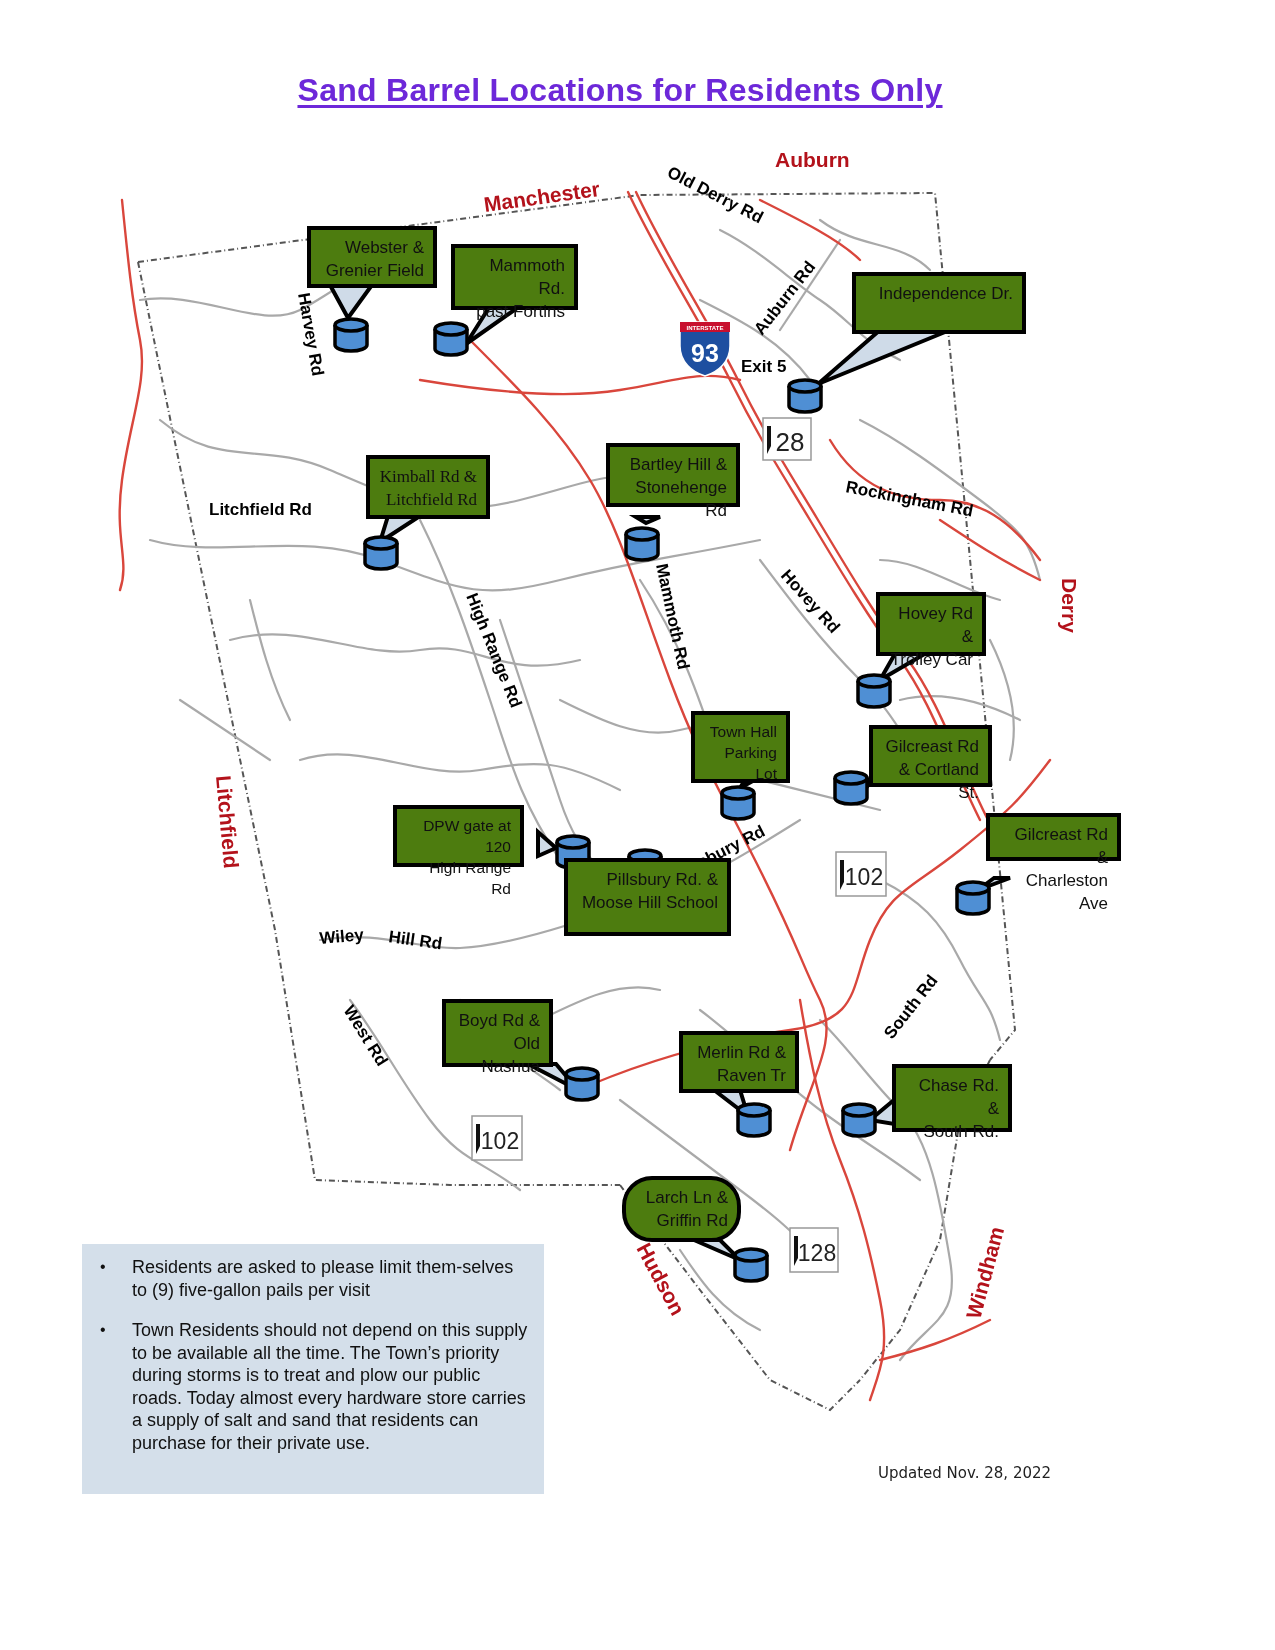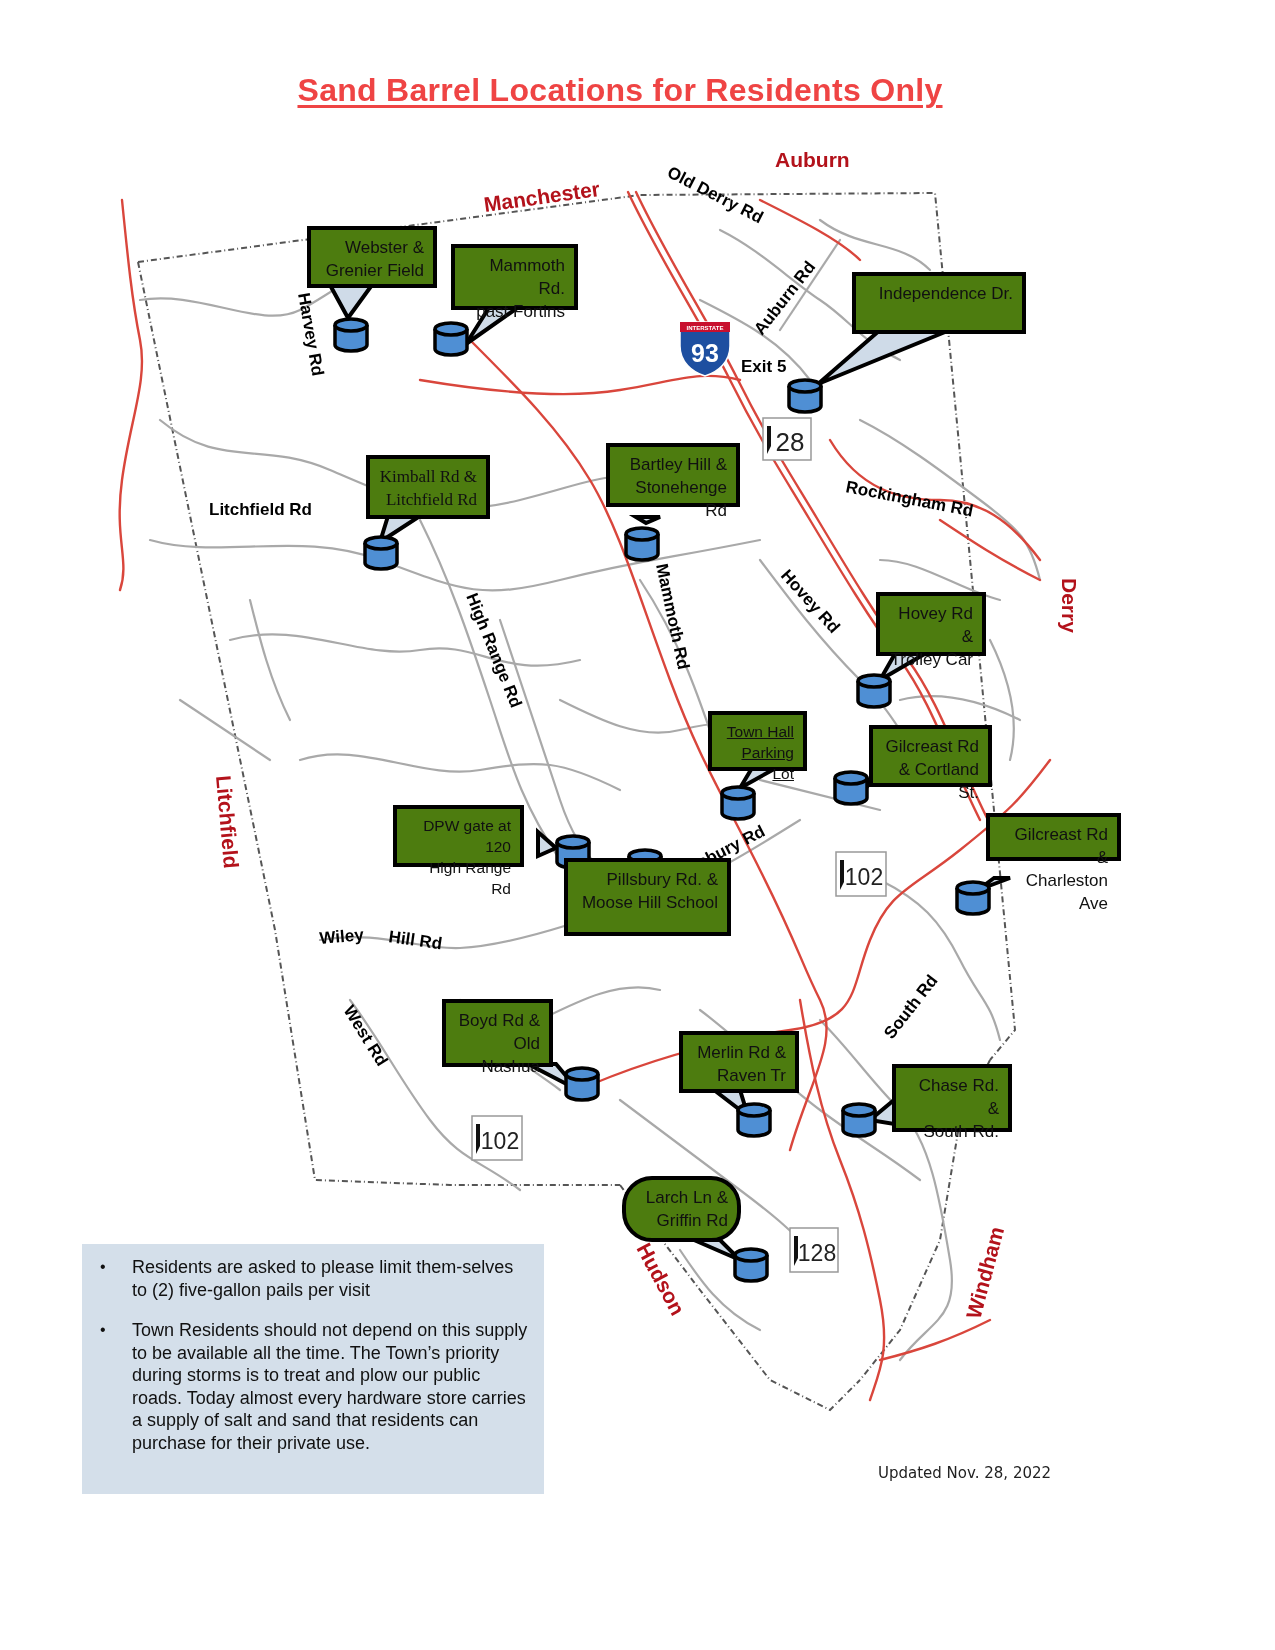--- a/index.html
+++ b/index.html
@@ -1,17 +1,17 @@
 <!DOCTYPE html>
 <html><head>
 <meta charset="utf-8">
 <style>
   html, body { margin: 0; padding: 0; background: #ffffff; }
   body { width: 1275px; height: 1650px; position: relative; overflow: hidden; font-family: "Liberation Sans", sans-serif; }
-  .title { position: absolute; left: 0; top: 72px; width: 1240px; text-align: center; font-family: "Liberation Sans", sans-serif; font-weight: bold; font-size: 32px; color: #ef4444; }
+  .title { position: absolute; left: 0; top: 72px; width: 1240px; text-align: center; font-family: "Liberation Sans", sans-serif; font-weight: bold; font-size: 32px; color: #6d28d9; }
   .title span { text-decoration: underline; text-decoration-thickness: 3px; text-underline-offset: 4px; letter-spacing: 0.3px; }
   svg.map { position: absolute; left: 0; top: 0; }
   .town { font-family: "Liberation Sans", sans-serif; font-weight: bold; font-size: 21px; fill: #b3121b; }
   .road { font-family: "Liberation Sans", sans-serif; font-weight: bold; font-size: 17px; fill: #000; }
   .callout { position: absolute; background: #4d7c0f; border: 4px solid #000; box-sizing: border-box; padding: 6px 9px; font-family: "Liberation Sans", sans-serif; font-size: 17px; line-height: 23px; color: #111; white-space: pre-line; text-align: right; }
   .callout.small { font-size: 15.5px; line-height: 21px; }
   .infobox { position: absolute; left: 82px; top: 1244px; width: 462px; height: 250px; background: #d4dfea; box-sizing: border-box; padding: 12px 14px 0 14px; font-family: "Liberation Sans", sans-serif; font-size: 18px; line-height: 22.5px; color: #111; }
   .infobox ul { margin: 0; padding: 0 0 0 36px; list-style: none; }
   .infobox li { position: relative; margin-bottom: 18px; }
   .infobox li::before { content: "\2022"; position: absolute; left: -32px; top: 0; font-size: 16px; }
@@ -214,39 +214,39 @@
 Grenier Field</div>
 <div class="callout" style="left:451px;top:244px;width:127px;height:66px;">Mammoth Rd.
 past Fortins</div>
 <div class="callout" style="left:852px;top:272px;width:174px;height:62px;">Independence Dr.</div>
 <div class="callout" style="left:366px;top:455px;width:124px;height:64px;font-family:Liberation Serif, serif;">Kimball Rd &amp;
 Litchfield Rd</div>
 <div class="callout" style="left:606px;top:443px;width:134px;height:64px;">Bartley Hill &amp;
 Stonehenge Rd</div>
 <div class="callout" style="left:876px;top:592px;width:110px;height:64px;">Hovey Rd &amp;
 Trolley Car</div>
-<div class="callout small" style="left:708px;top:711px;width:99px;height:60px;text-decoration:underline;">Town Hall
+<div class="callout small" style="left:691px;top:711px;width:99px;height:72px;">Town Hall
 Parking Lot</div>
 <div class="callout" style="left:869px;top:725px;width:123px;height:62px;">Gilcreast Rd
 &amp; Cortland St.</div>
 <div class="callout small" style="left:393px;top:805px;width:131px;height:62px;">DPW gate at 120
 High Range Rd</div>
 <div class="callout" style="left:986px;top:813px;width:135px;height:48px;">Gilcreast Rd &amp;
 Charleston Ave</div>
 <div class="callout" style="left:564px;top:858px;width:167px;height:78px;">Pillsbury Rd. &amp;
 Moose Hill School</div>
 <div class="callout" style="left:442px;top:999px;width:111px;height:68px;">Boyd Rd &amp;
 Old Nashua</div>
 <div class="callout" style="left:679px;top:1031px;width:120px;height:62px;">Merlin Rd &amp;
 Raven Tr</div>
 <div class="callout" style="left:892px;top:1064px;width:120px;height:68px;">Chase Rd. &amp;
 South Rd.</div>
 <div class="callout" style="left:622px;top:1176px;width:119px;height:66px;border-radius:30px;">Larch Ln &amp;
 Griffin Rd</div>
 
 <div class="infobox">
   <ul>
-    <li>Residents are asked to please limit them-selves to (2) five-gallon pails per visit</li>
+    <li>Residents are asked to please limit them-selves to (9) five-gallon pails per visit</li>
     <li>Town Residents should not depend on this supply to be available all the time.  The Town’s priority during storms is to treat and plow our public roads.  Today almost every hardware store carries a supply of salt and sand that residents can purchase for their private use.</li>
   </ul>
 </div>
 
 <div class="updated">Updated Nov. 28, 2022</div>
 
 </body></html>

